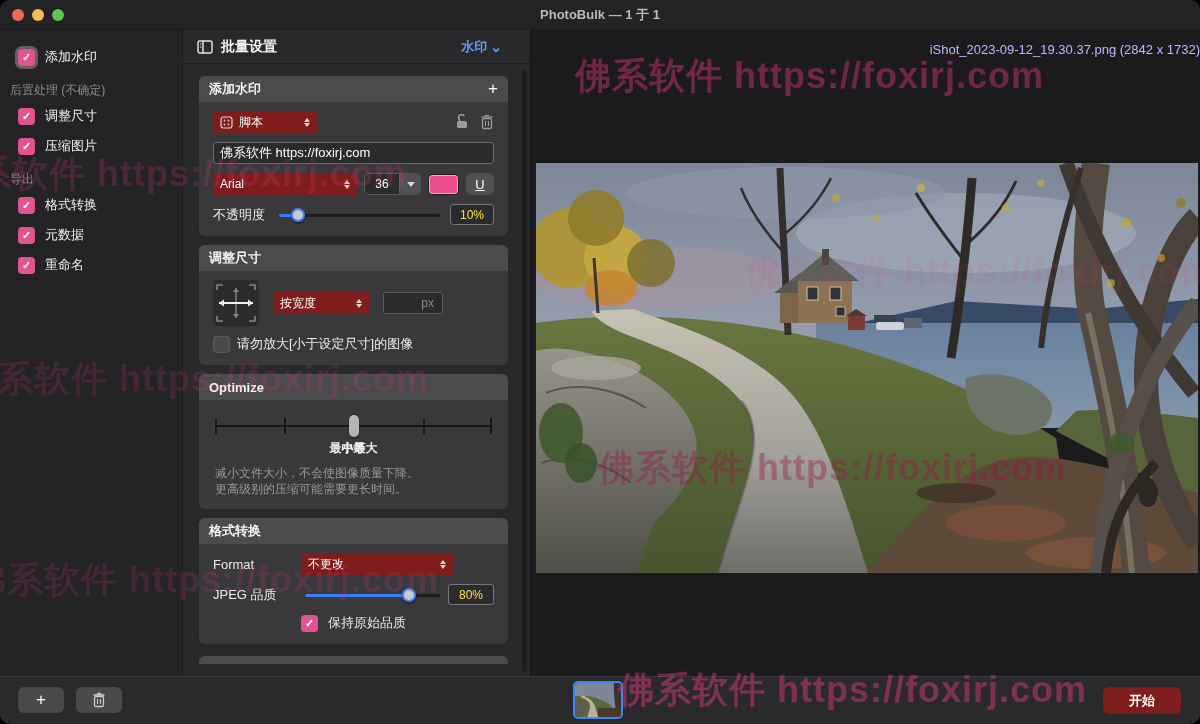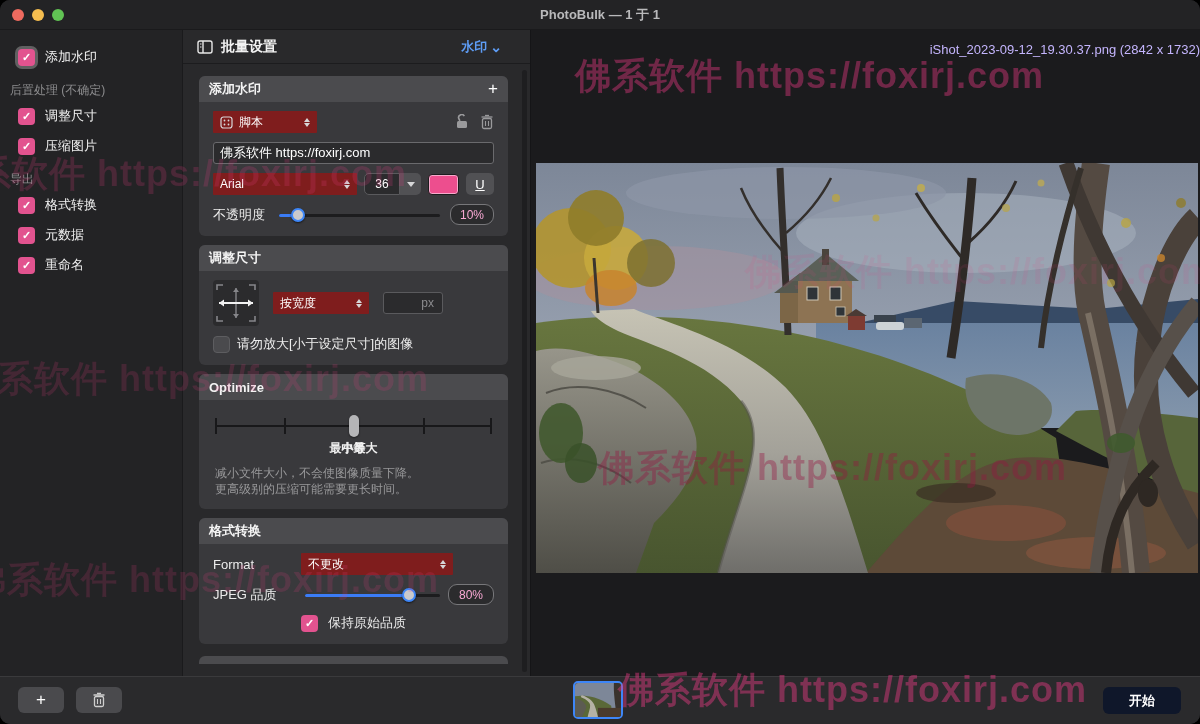--- a/index.html
+++ b/index.html
@@ -31,21 +31,21 @@
   .sect-h{height:26px;background:#4b4b4e;border-radius:6px 6px 0 0;display:flex;align-items:center;padding:0 10px;font-size:13px;font-weight:700;color:#f4f4f4;}
   .sect-h .plus{margin-left:auto;font-size:17px;font-weight:400;color:#fff;}
   .row{display:flex;align-items:center;margin:9px 14px 0 14px;}
   .row:last-child{padding-bottom:0;}
   .dropdown{display:flex;align-items:center;background:#7f1d1d;border-radius:1px;height:22px;padding:0 7px;font-size:12px;color:#fff;gap:6px;}
   .updown{margin-left:auto;display:flex;flex-direction:column;gap:1px;align-items:center;}
   .updown i{display:block;width:0;height:0;border-left:3.5px solid transparent;border-right:3.5px solid transparent;}
   .updown .up{border-bottom:4px solid #d6d6d8;}
   .updown .dn{border-top:4px solid #d6d6d8;}
   .tfield{background:#2b2b2d;border:1px solid #6a6a6d;border-radius:3px;height:22px;color:#fff;font-size:13px;padding:0 6px;width:100%;outline:none;}
-  .valbox{background:#2b2b2d;border:1px solid #77777a;border-radius:9px;height:21px;display:flex;align-items:center;justify-content:center;font-size:12px;color:#f9a8d4;flex:none;}
+  .valbox{background:#2b2b2d;border:1px solid #77777a;border-radius:3px;height:21px;display:flex;align-items:center;justify-content:center;font-size:12px;color:#fde047;flex:none;}
   .slider{position:relative;height:14px;flex:1;}
   .slider .track{position:absolute;left:0;right:0;top:6px;height:3px;background:#1c1c1e;border-radius:2px;}
   .slider .fill{position:absolute;left:0;top:6px;height:3px;background:#3b7cf6;border-radius:2px;}
   .slider .thumb{position:absolute;top:0;width:14px;height:14px;border-radius:50%;background:#c9c9cb;box-shadow:0 1px 2px rgba(0,0,0,.6);}
   .lbl{font-size:13px;color:#ececec;}
   .swatch{width:31px;height:21px;border-radius:4px;background:#ed4e8e;border:1px solid #1d1d1f;box-shadow:inset 0 0 0 1px #f7a9cb;flex:none;}
   .ubtn{width:28px;height:22px;border-radius:5px;background:#515154;display:flex;align-items:center;justify-content:center;font-size:13px;color:#fff;text-decoration:underline;flex:none;}
   .sizebox{display:flex;flex:none;}
   .sizeval{width:36px;height:22px;background:#2b2b2d;border:1px solid #5a5a5d;border-radius:5px 0 0 5px;display:flex;align-items:center;justify-content:center;font-size:12px;color:#fff;}
   .sizechev{width:21px;height:22px;background:#515154;border-radius:0 5px 5px 0;display:flex;align-items:center;justify-content:center;}
@@ -63,21 +63,21 @@
   .pad-b{padding-bottom:12px;align-items:center;}
   .sect-sliver{height:8px;background:#4b4b4e;border-radius:6px 6px 0 0;margin-top:12px;}
   
   .preview{flex:1;background:#1b1b1d;position:relative;}
   .filename{text-align:right;padding-top:12px;font-size:13px;color:#c4b5fd;}
   .photo{position:absolute;left:5px;top:133px;width:662px;height:410px;display:block;}
   
   .footer{position:relative;height:48px;background:#2a2a2c;border-top:1px solid #3a3a3c;}
   .fbtn{position:absolute;top:10px;width:46px;height:26px;background:#4a4a4d;border-radius:6px;display:flex;align-items:center;justify-content:center;color:#fff;font-size:17px;}
   .thumb{position:absolute;left:573px;top:4px;width:50px;height:38px;border:2px solid #3e86f7;border-radius:5px;overflow:hidden;background:#222;}
-  .startbtn{position:absolute;right:19px;top:10px;width:78px;height:27px;background:#0f172a;border-radius:6px;display:flex;align-items:center;justify-content:center;color:#fff;font-size:13px;font-weight:700;}
+  .startbtn{position:absolute;right:19px;top:10px;width:78px;height:27px;background:#7f1d1d;border-radius:6px;display:flex;align-items:center;justify-content:center;color:#fff;font-size:13px;font-weight:700;}
   
   .wm{position:absolute;font-size:36px;font-weight:700;letter-spacing:1px;white-space:nowrap;pointer-events:none;z-index:40;}
 </style>
 </head>
 <body>
 
 <div class="window">
 
   <div class="titlebar">
     <div class="lights">

